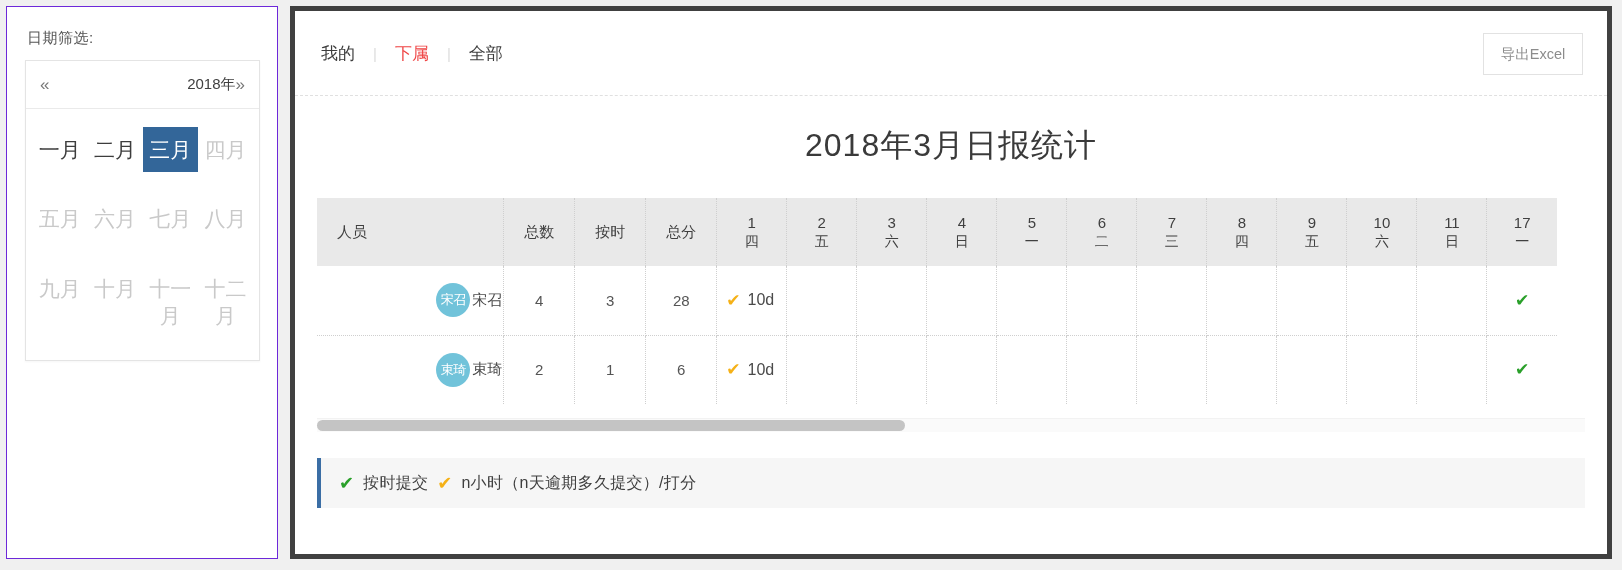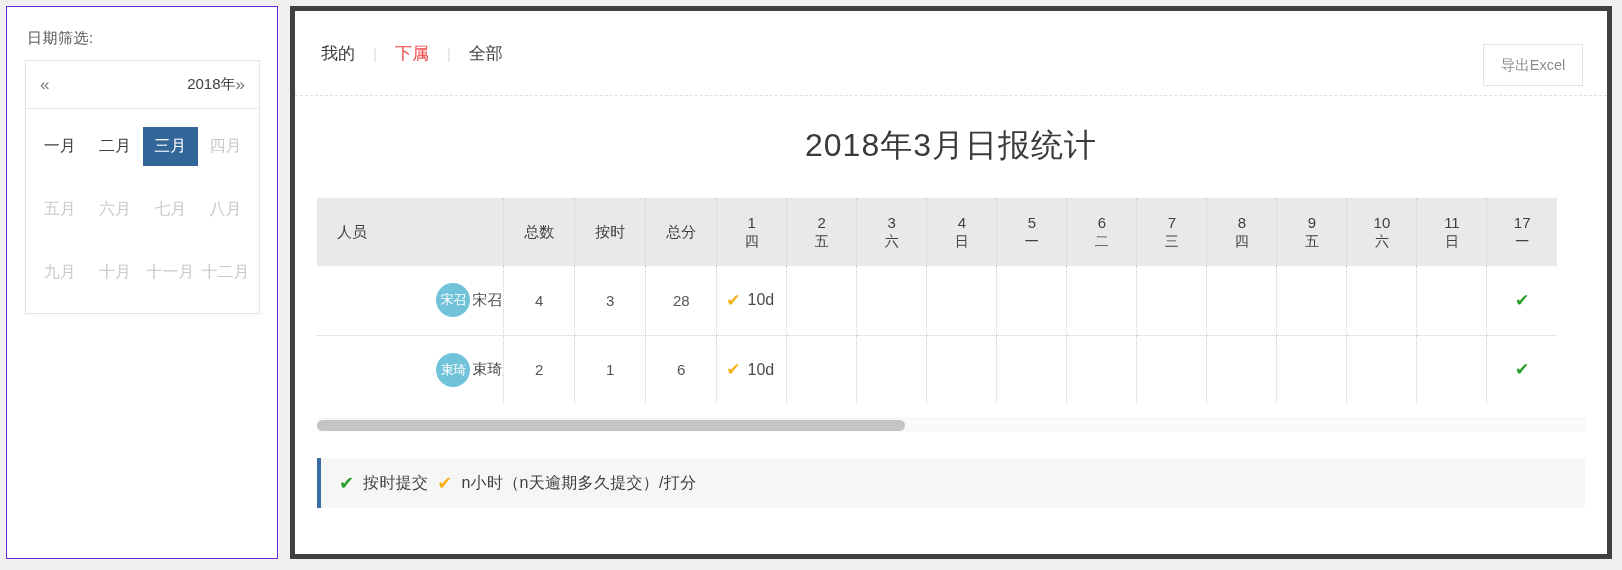--- a/index.html
+++ b/index.html
@@ -64,21 +64,21 @@
   }
   .dp-body {
     padding: 18px 6px 22px 6px;
   }
   .dp-row {
     display: flex;
   }
   .dp-cell {
     flex: 1 1 25%;
     text-align: center;
-    font-size: 16px;
+    font-size: 21px;
     padding: 9px 0;
     color: #c9c9c9;
     cursor: pointer;
     line-height: 1.3;
   }
   .dp-cell.past { color: #3d3d3d; }
   .dp-cell.sel {
     background: #336699;
     color: #ffffff;
   }
@@ -114,21 +114,21 @@
   .tab.active { color: #ef4444; text-align: center; }
   .tab-sep {
     color: #dcdcdc;
     margin: 0 16px;
     font-size: 15px;
     user-select: none;
   }
   .export-btn {
     position: absolute;
     right: 24px;
-    top: 33px;
+    top: 22px;
     width: 100px;
     height: 42px;
     border: 1px solid #e2e2e2;
     background: #fff;
     color: #8c8c8c;
     font-size: 14.5px;
     line-height: 40px;
     text-align: center;
     cursor: pointer;
     font-family: "Liberation Sans", sans-serif;

